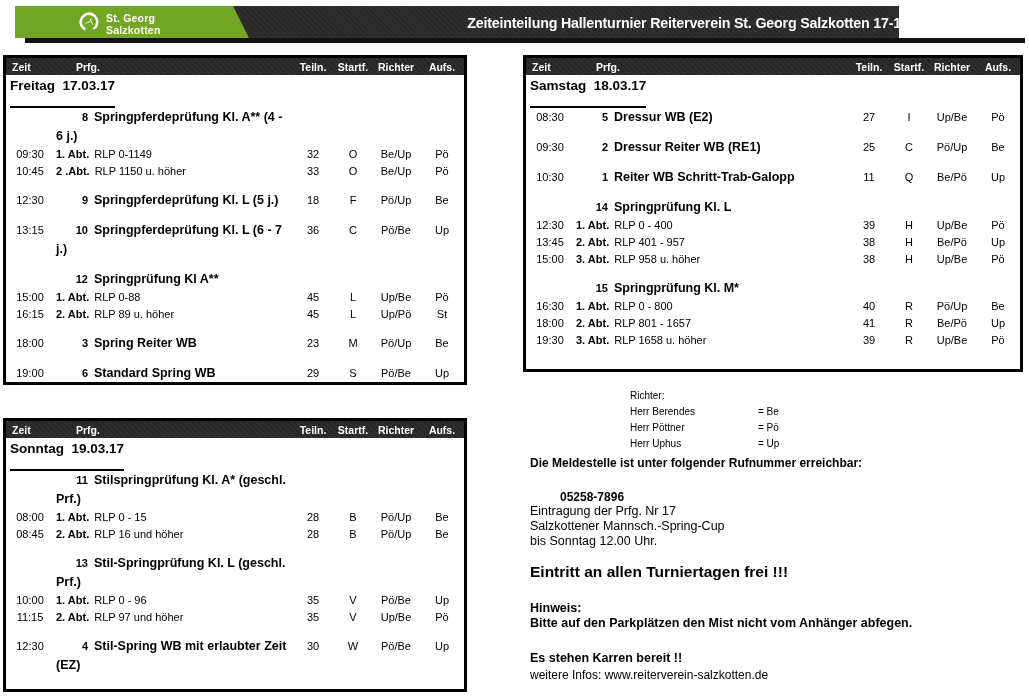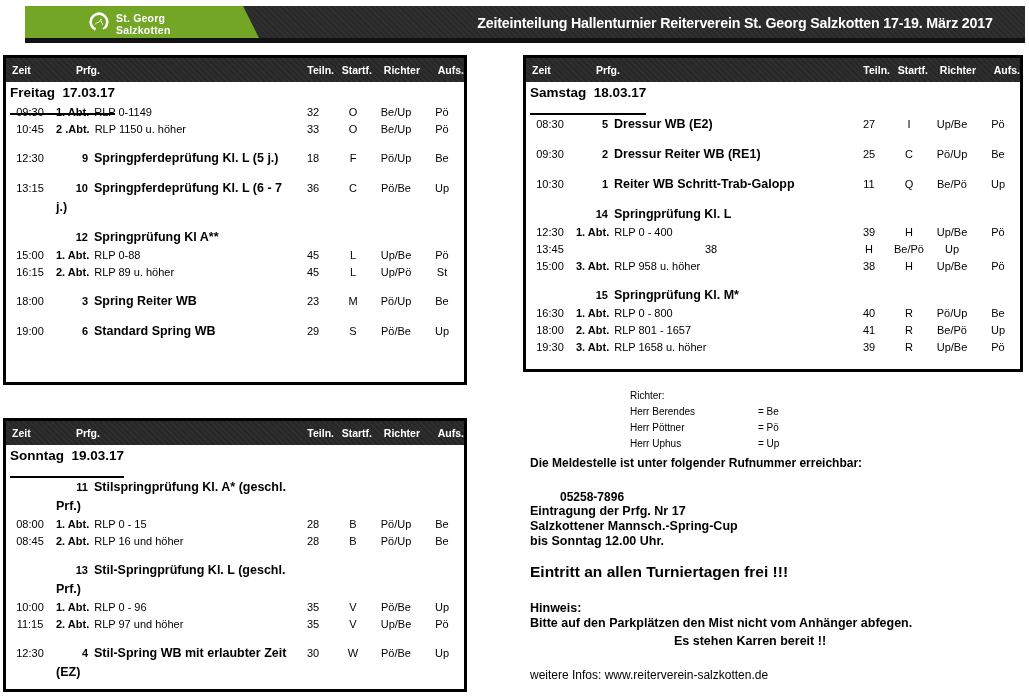--- a/index.html
+++ b/index.html
@@ -1,43 +1,43 @@
 <!DOCTYPE html>
 <html><head>
 <meta charset="utf-8">
 <style>
   *{margin:0;padding:0;box-sizing:border-box}
   html,body{background:#fff}
   body{width:1029px;height:700px;position:relative;overflow:hidden;
        font-family:"Liberation Sans",sans-serif;color:#000}
 
   
-  .banner{position:absolute;left:25px;top:6px;width:1000px;height:32px;background:#2e2e2e;
+  .banner{position:absolute;left:15px;top:6px;width:884px;height:32px;background:#2e2e2e;
           background-image:repeating-linear-gradient(45deg,#2f2f2f 0 2px,#292929 2px 4px)}
   .banner-green{position:absolute;left:0;top:0;height:100%;width:234px;background:#73a625;
           clip-path:polygon(0 0,218px 0,234px 100%,0 100%)}
   .banner-strip{position:absolute;left:25px;top:38px;width:1000px;height:5px;background:#111}
   .logo{position:absolute;left:62px;top:4px;display:flex;align-items:center;gap:5px}
   .logo-text{color:#fff;font-weight:bold;font-size:10.5px;line-height:12px;letter-spacing:.2px}
   .banner-title{position:absolute;left:420px;top:0;width:580px;height:32px;display:flex;
           align-items:center;justify-content:center;color:#fff;font-weight:bold;font-size:15px;
           letter-spacing:-.2px;transform:scaleX(.95);transform-origin:center;white-space:nowrap}
 
   
   .sched-table{position:absolute;border:3px solid #000;background:#fff;overflow:hidden}
   #t-freitag{left:3px;top:55px;width:464px;height:330px}
   #t-samstag{left:523px;top:55px;width:500px;height:317px}
   #t-sonntag{left:3px;top:418px;width:464px;height:274px}
 
   .thead{display:grid;grid-template-columns:48px 1fr 42px 38px 48px 44px;background:#2b2b2b;
          background-image:repeating-linear-gradient(45deg,#2e2e2e 0 2px,#272727 2px 4px);
-         color:#fff;height:24px;align-items:center;font-size:10.5px;font-weight:bold}
+         color:#fff;height:17px;align-items:center;font-size:10.5px;font-weight:bold}
   .h-zeit{padding-left:6px}
   .h-prfg{padding-left:22px}
-  .h-c{text-align:right}
+  .h-c{text-align:center}
 
   .day-row{height:22px}
   .day{display:inline-block;margin:3px 0 0 4px;font-size:13.5px;font-weight:bold;
        white-space:pre;border-bottom:2px solid #000;padding-bottom:13px}
 
   .trow{display:grid;grid-template-columns:48px 1fr 42px 38px 48px 44px;align-items:start}
   .trow.gap{margin-top:11px}
   .trow > div{line-height:17px;font-size:11px}
   .bold-row > div{line-height:19px}
   .c-zeit{text-align:center;font-weight:normal}
@@ -47,24 +47,24 @@
   .bold-row .title{font-weight:bold;font-size:12.5px}
   .c-val{text-align:center;font-weight:normal}
 
   
   .abs{position:absolute}
   .richter-legend{left:630px;top:388px;font-size:10px;line-height:16px}
   .rl-row{display:flex}
   .rl-name{display:inline-block;width:128px}
   .meldestelle{left:530px;top:456px;font-weight:bold;font-size:12px;line-height:15px}
   .phone{margin-left:30px;margin-top:19px}
-  .eintragung{left:530px;top:504px;font-weight:bold;font-size:12.5px;line-height:15px}
+  .eintragung{left:530px;top:504px;font-weight:normal;font-size:12.5px;line-height:15px}
   .eintritt{left:530px;top:563px;font-weight:bold;font-size:15.5px}
   .hinweis{left:530px;top:601px;font-weight:bold;font-size:12.5px;line-height:15px;width:470px}
-  .hx-center{width:440px;text-align:center;margin-top:3px}
+  .hx-center{width:440px;text-align:left;margin-top:20px}
   .weitere{left:530px;top:668px;font-size:12px}
 </style>
 </head>
 <body>
 
 <div class="banner">
   <div class="banner-green"></div>
   <div class="logo">
     <span>
       <svg width="24" height="24" viewBox="0 0 24 24">
@@ -90,20 +90,28 @@
     <div class="h-prfg">Prfg.</div>
     <div class="h-c">Teiln.</div>
     <div class="h-c">Startf.</div>
     <div class="h-c">Richter</div>
     <div class="h-c">Aufs.</div>
   </div>
   <div class="day-row">
     <span class="day">Freitag  17.03.17</span>
   </div>
   <div class="tbody">
+      <div class="trow bold-row gap">
+        <div class="c-zeit"></div>
+        <div class="c-prfg"><span class="num">8</span><span class="title">Springpferdeprüfung Kl. A** (4 - 6 j.)</span></div>
+        <div class="c-val"></div>
+        <div class="c-val"></div>
+        <div class="c-val"></div>
+        <div class="c-val"></div>
+      </div>
       <div class="trow">
         <div class="c-zeit">09:30</div>
         <div class="c-prfg"><span class="abt">1. Abt.</span><span class="txt">RLP 0-1149</span></div>
         <div class="c-val">32</div>
         <div class="c-val">O</div>
         <div class="c-val">Be/Up</div>
         <div class="c-val">Pö</div>
       </div>
       <div class="trow">
         <div class="c-zeit">10:45</div>
@@ -220,20 +228,21 @@
       <div class="trow">
         <div class="c-zeit">12:30</div>
         <div class="c-prfg"><span class="abt">1. Abt.</span><span class="txt">RLP 0 - 400</span></div>
         <div class="c-val">39</div>
         <div class="c-val">H</div>
         <div class="c-val">Up/Be</div>
         <div class="c-val">Pö</div>
       </div>
       <div class="trow">
         <div class="c-zeit">13:45</div>
+        <div class="c-prfg"><span class="abt">2. Abt.</span><span class="txt">RLP 401 - 957</span></div>
         <div class="c-val">38</div>
         <div class="c-val">H</div>
         <div class="c-val">Be/Pö</div>
         <div class="c-val">Up</div>
       </div>
       <div class="trow">
         <div class="c-zeit">15:00</div>
         <div class="c-prfg"><span class="abt">3. Abt.</span><span class="txt">RLP 958 u. höher</span></div>
         <div class="c-val">38</div>
         <div class="c-val">H</div>

